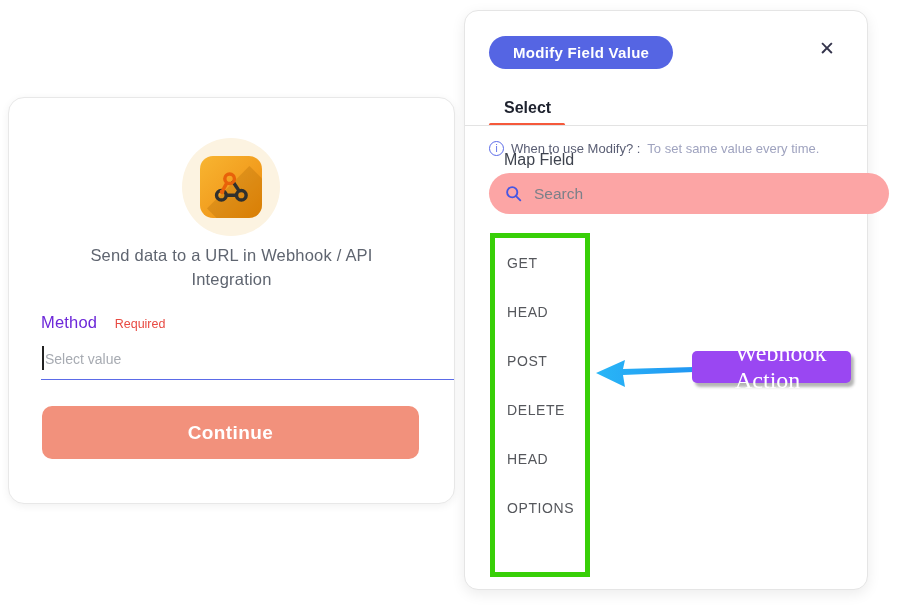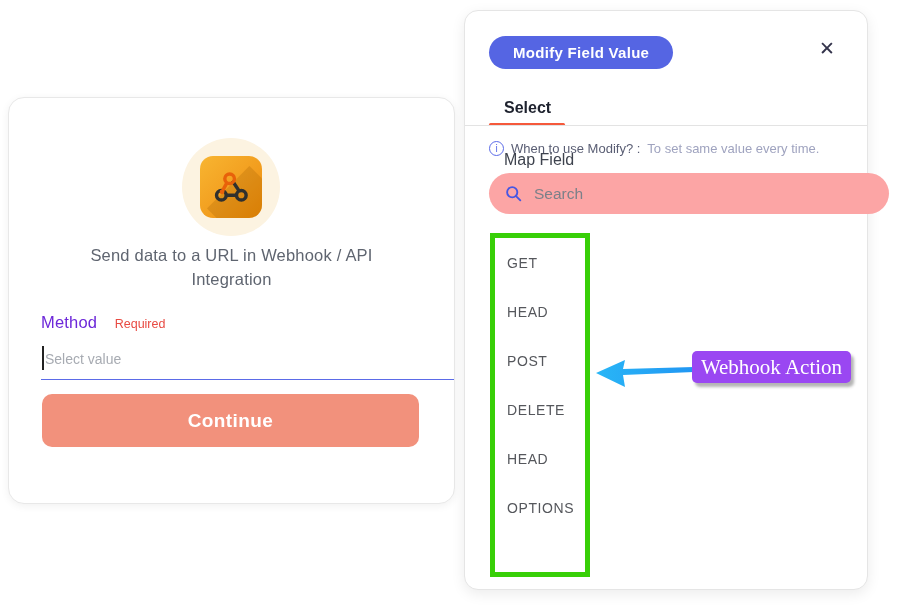--- a/index.html
+++ b/index.html
@@ -41,21 +41,21 @@
     border-bottom:1.5px solid #5B6BE8;
   }
   .method-input {
     width:100%; height:100%; border:none; outline:none; background:transparent;
     font-family:"Liberation Sans", sans-serif; font-size:14px; color:#3a3f47;
     padding-left:4px;
   }
   .method-input::placeholder { color:#A7ABB2; }
   .caret-bar{ position:absolute; left:1px; top:8px; width:1.5px; height:24px; background:#222; }
   .continue-btn {
-    position:absolute; left:33px; top:296px; width:377px; height:53px;
+    position:absolute; left:33px; top:308px; width:377px; height:53px;
     background:#F2917C; border:none; border-radius:10px;
     color:#ffffff; font-weight:bold; font-size:19px; letter-spacing:.4px;
     font-family:"Liberation Sans", sans-serif; cursor:pointer;
   }
 
   
   .modal {
     position:absolute; left:464px; top:10px; width:404px; height:580px;
     background:#fff; border:1px solid #e5e5e5; border-radius:14px;
     box-shadow:0 4px 14px rgba(0,0,0,0.08);
@@ -109,21 +109,21 @@
     height:49px; display:flex; align-items:center; padding-left:12px;
     color:#55575C; font-size:14px; letter-spacing:.6px; cursor:pointer;
   }
 
   .anno-arrow { position:absolute; left:596px; top:356px; }
   .anno-badge {
     position:absolute; left:692px; top:351px; width:159px; height:32px;
     background:#9A47F2; border-radius:5px;
     box-shadow:3px 4px 3px rgba(40,40,40,0.35);
     display:flex; align-items:center; justify-content:center;
-    color:#fff; font-family:"Liberation Serif", serif; font-size:21px;
+    color:#fff; font-family:"Liberation Serif", serif; font-size:24px;padding-left:43px;
   }
 </style>
 </head>
 <body>
 
 <div class="stage">
 
   <div class="left-card">
 
     <div class="icon-circle">

